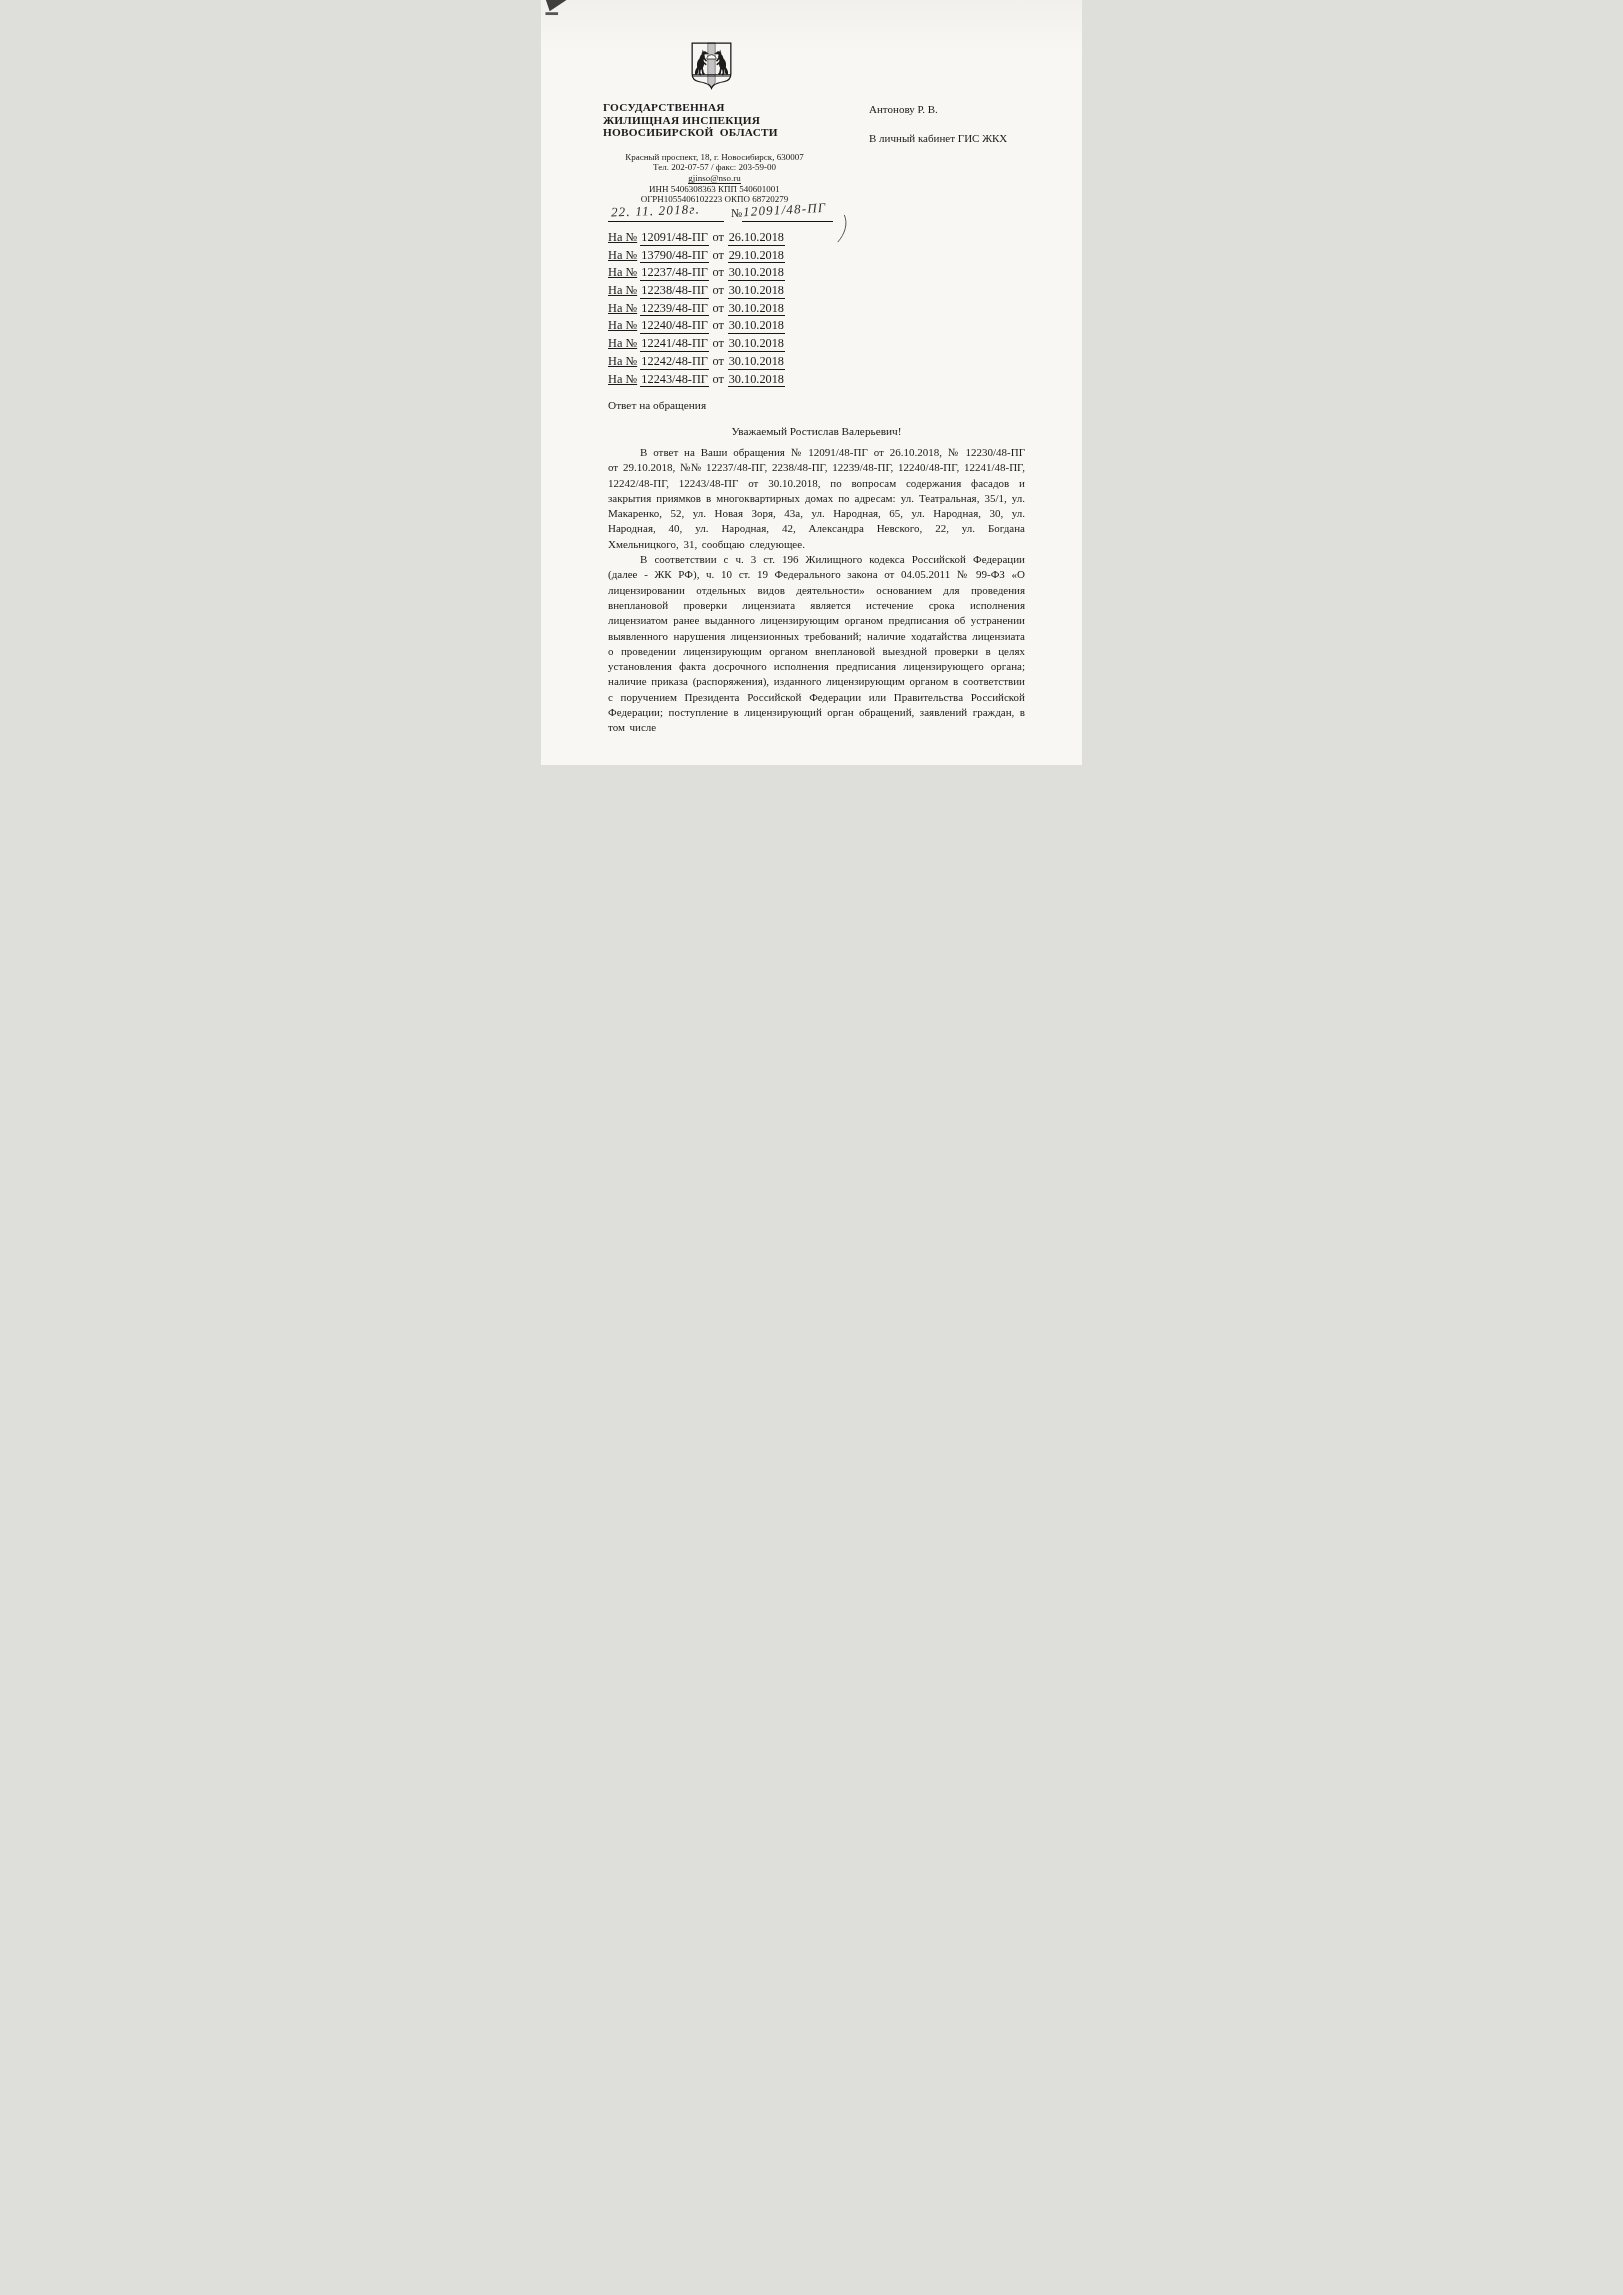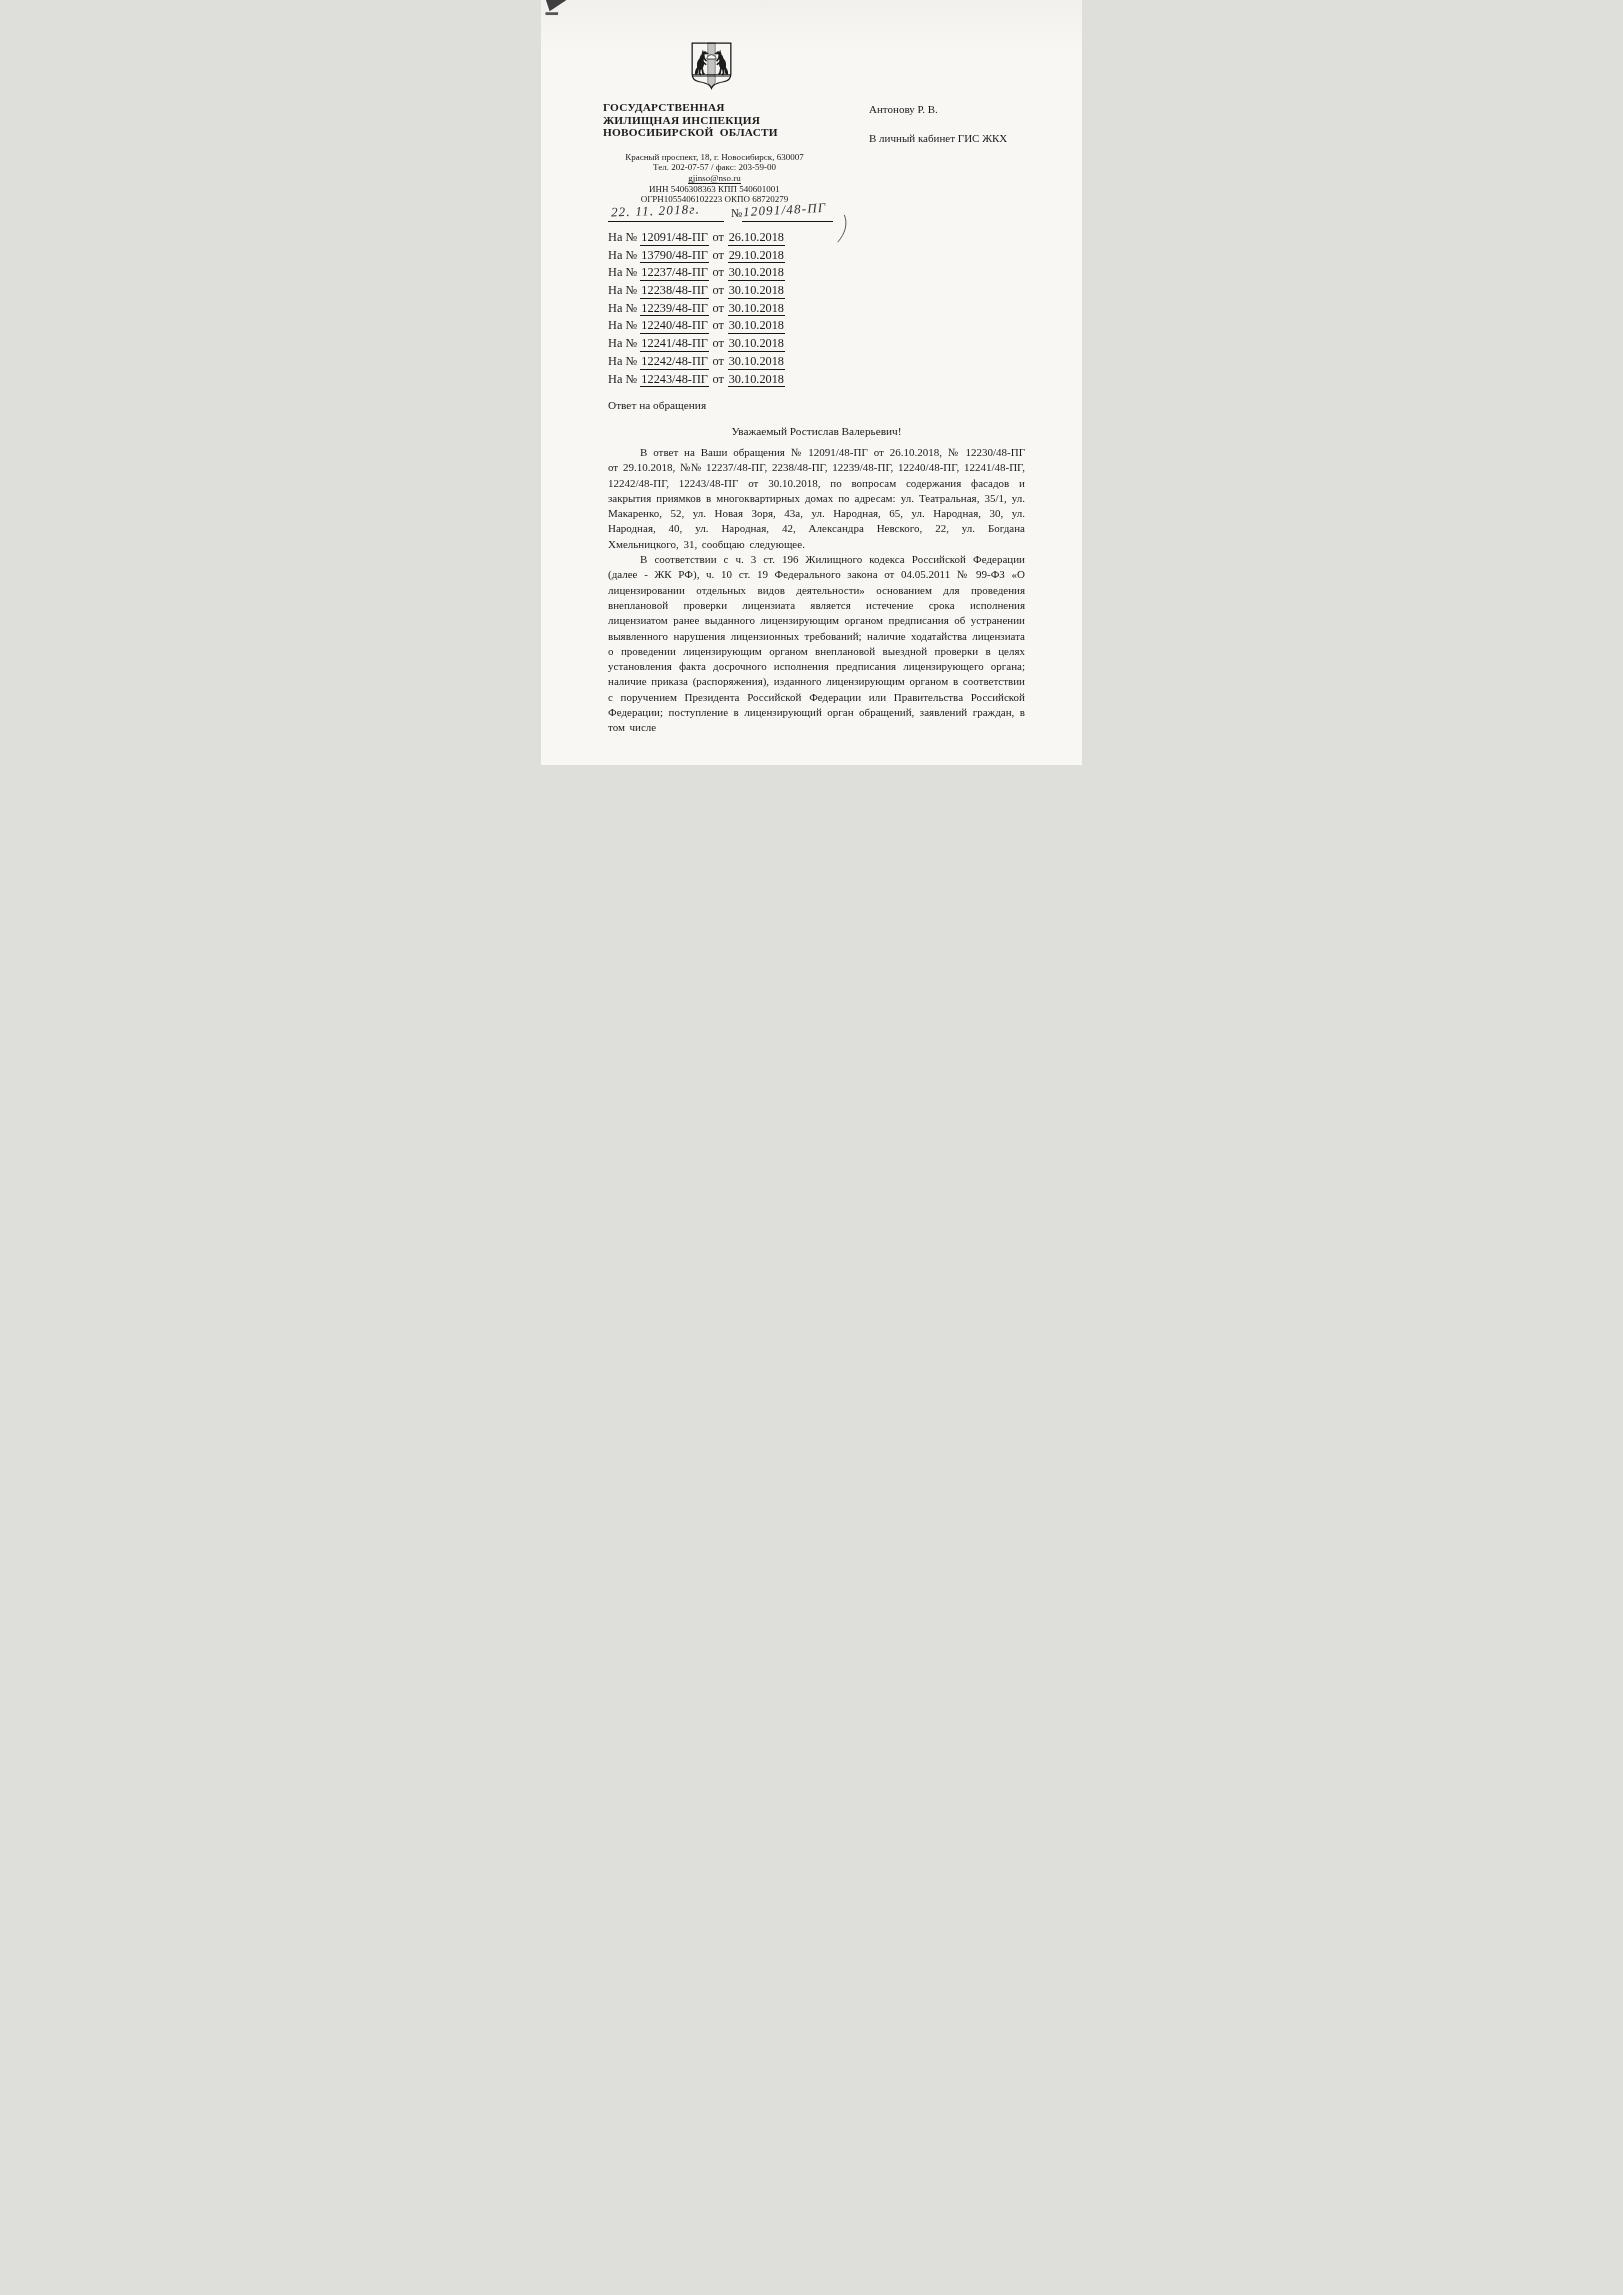--- a/index.html
+++ b/index.html
@@ -28,21 +28,21 @@
   .date-cell{position:absolute;left:0;top:0;width:116px;height:15.6px;border-bottom:1.4px solid #141414;}
   .hw{font-style:italic;letter-spacing:1.2px;color:#2f2f2f;white-space:nowrap;}
   .date-hw{position:absolute;left:2.8px;top:-1.9px;font-size:13px;transform:rotate(-2deg);}
   .num-label{position:absolute;left:123px;top:1.4px;font-size:11.8px;}
   .num-cell{position:absolute;left:134px;top:0;width:91px;height:15.6px;border-bottom:1.4px solid #141414;}
   .num-hw{position:absolute;left:0.9px;top:-2.8px;font-size:13px;transform:rotate(-3deg);}
   .pen-tail{position:absolute;left:225px;top:8.5px;width:16px;height:30px;}
   .references{position:absolute;left:67px;top:230px;font-size:12.3px;}
   .ref-row{height:17.7px;white-space:nowrap;}
   .ref-row .u{display:inline-block;border-bottom:1.4px solid #161616;line-height:13.7px;padding:0 0.9px;}
-  .ref-row .pre{margin-right:3.3px;}
+  .ref-row .pre{margin-right:3.3px;text-decoration:underline;}
   .ref-row .ot{margin:0 3.8px;}
   .subject{position:absolute;left:67px;top:399px;font-size:11.3px;}
   .salutation{position:absolute;left:67px;top:425px;width:417px;text-align:center;font-size:11.3px;}
   .body-text{position:absolute;left:67px;top:445px;width:417px;font-size:11px;line-height:15.3px;text-align:justify;word-spacing:1.9px;}
   .body-text p{margin:0;text-indent:32px;}
 </style>
 </head>
 <body>
 
 <div class="page">

